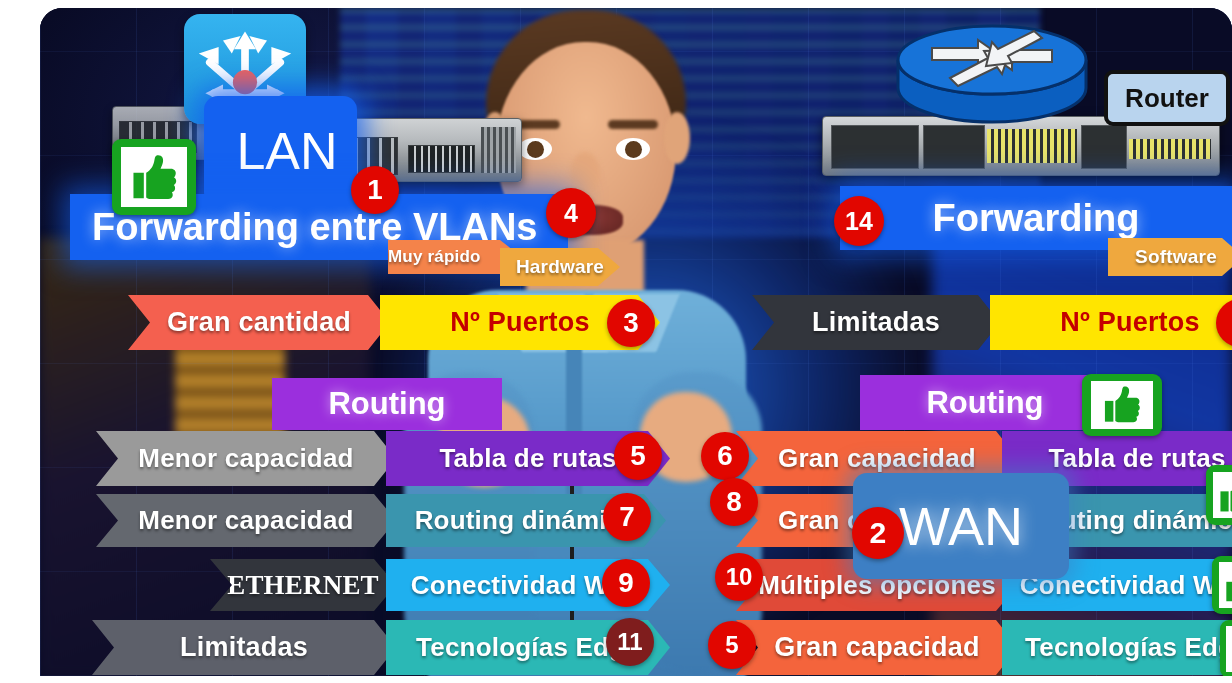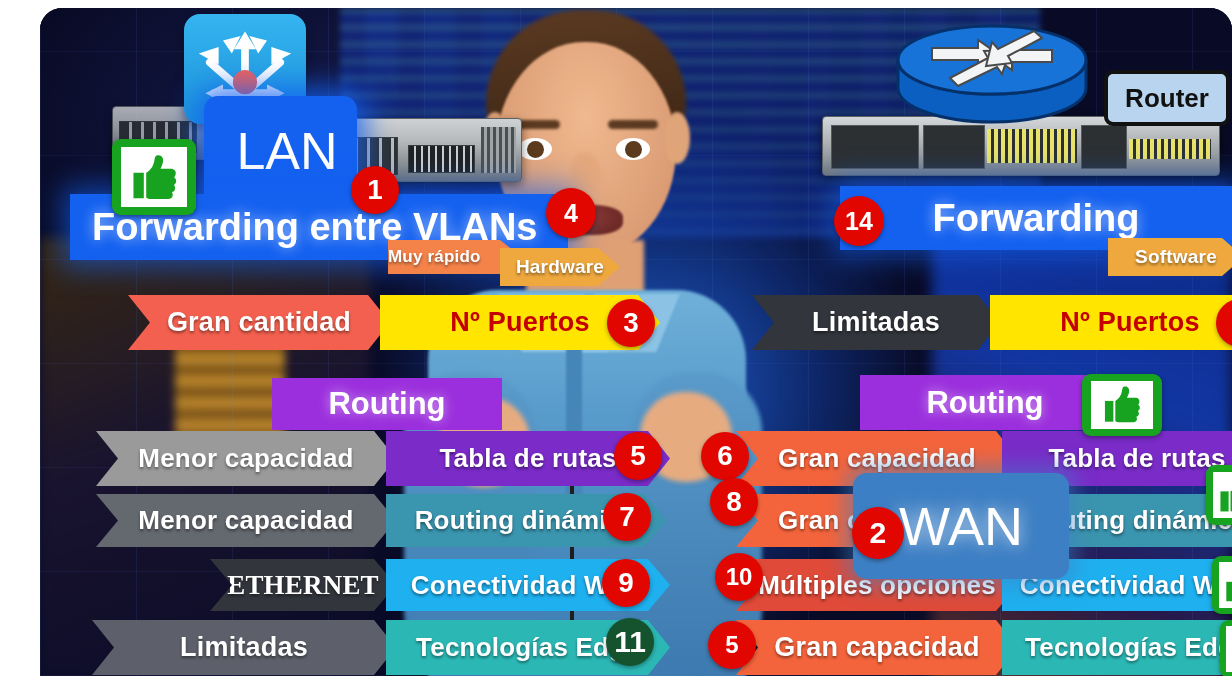--- a/index.html
+++ b/index.html
@@ -391,17 +391,17 @@
       <div class="badge" style="left: 794px; top: 188px; width: 50px; height: 50px; font-size: 25px; background: rgb(225, 6, 0);">14</div>
       <div class="badge" style="left: 567px; top: 291px; width: 48px; height: 48px; font-size: 27.84px; background: rgb(225, 6, 0);">3</div>
       <div class="badge" style="left: 1176px; top: 291px; width: 48px; height: 48px; font-size: 27.84px; background: rgb(225, 6, 0);">4</div>
       <div class="badge" style="left: 574px; top: 424px; width: 48px; height: 48px; font-size: 27.84px; background: rgb(225, 6, 0);">5</div>
       <div class="badge" style="left: 661px; top: 424px; width: 48px; height: 48px; font-size: 27.84px; background: rgb(225, 6, 0);">6</div>
       <div class="badge" style="left: 563px; top: 485px; width: 48px; height: 48px; font-size: 27.84px; background: rgb(225, 6, 0);">7</div>
       <div class="badge" style="left: 670px; top: 470px; width: 48px; height: 48px; font-size: 27.84px; background: rgb(225, 6, 0);">8</div>
       <div class="badge" style="left: 812px; top: 499px; width: 52px; height: 52px; font-size: 30.16px; background: rgb(225, 6, 0);">2</div>
       <div class="badge" style="left: 562px; top: 551px; width: 48px; height: 48px; font-size: 27.84px; background: rgb(225, 6, 0);">9</div>
       <div class="badge" style="left: 675px; top: 545px; width: 48px; height: 48px; font-size: 24px; background: rgb(225, 6, 0);">10</div>
-      <div class="badge" style="left: 566px; top: 610px; width: 48px; height: 48px; font-size: 30px; background: #14532d;">11</div>
+      <div class="badge" style="left: 566px; top: 610px; width: 48px; height: 48px; font-size: 24px; background: #7f1d1d;">11</div>
       <div class="badge" style="left: 668px; top: 613px; width: 48px; height: 48px; font-size: 24px; background: rgb(225, 6, 0);">5</div>
     </div>
 
 </div>
 
 </body></html>

